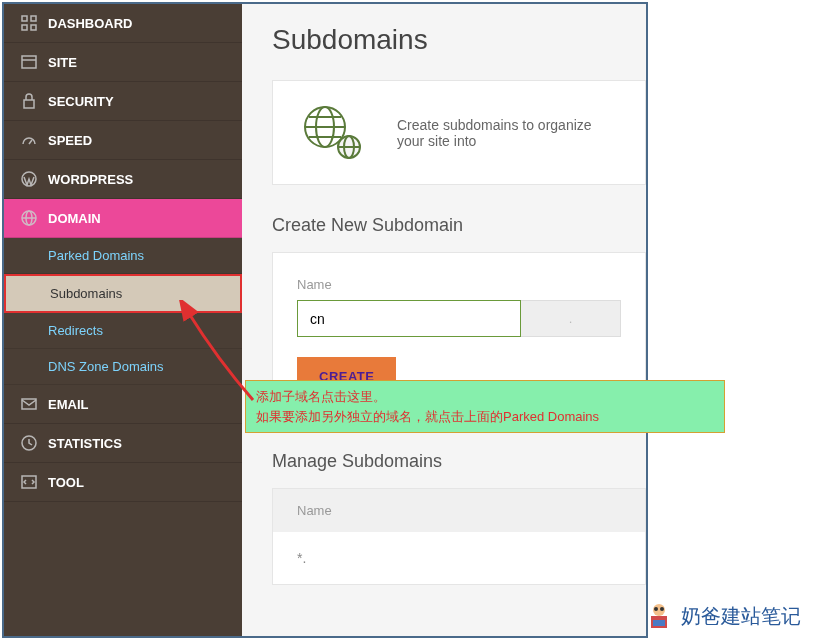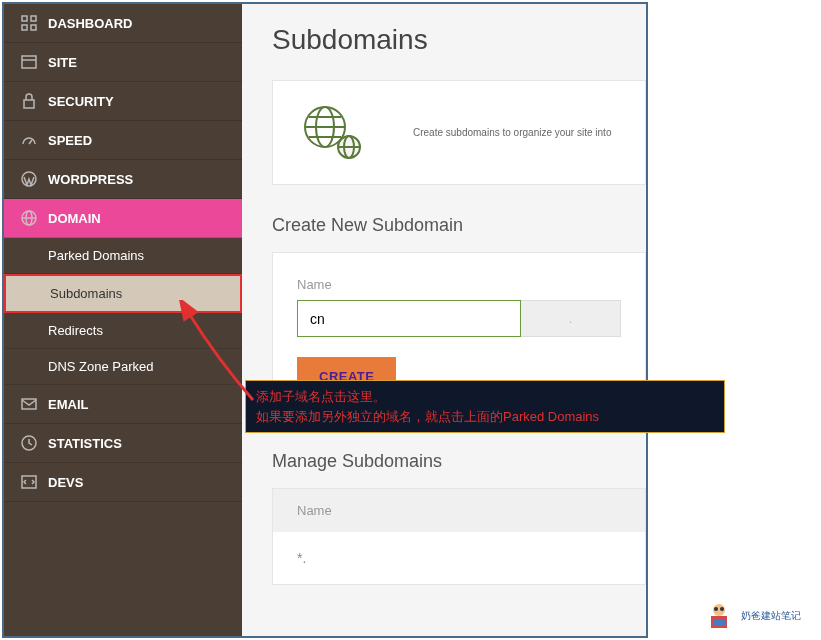--- a/index.html
+++ b/index.html
@@ -2,41 +2,41 @@
 <html><head>
 <meta charset="utf-8">
 <style>
 * { box-sizing: border-box; margin: 0; padding: 0; }
 body { font-family: Arial, sans-serif; background: #fff; width: 821px; height: 640px; overflow: hidden; position: relative; }
 .container { display: flex; border: 2px solid #4a6a8a; width: 646px; height: 636px; margin: 2px; }
 .sidebar { width: 238px; background: #4a3e35; color: #fff; display: flex; flex-direction: column; }
 .sidebar-item { display: flex; align-items: center; padding: 10px 16px; cursor: pointer; font-size: 13px; font-weight: bold; border-bottom: 1px solid rgba(0,0,0,0.15); }
 .sidebar-item .icon { width: 18px; height: 18px; margin-right: 10px; display: flex; align-items: center; justify-content: center; opacity: 0.85; }
 .sidebar-item.active { background: #ec4899; }
-.sidebar-sub { padding: 10px 16px 10px 44px; font-size: 13px; cursor: pointer; color: #ffffff; border-bottom: 1px solid rgba(0,0,0,0.1); }
+.sidebar-sub { padding: 10px 16px 10px 44px; font-size: 13px; cursor: pointer; color: #7dd3fc; border-bottom: 1px solid rgba(0,0,0,0.1); }
 .sidebar-sub.highlighted { background: #d4c9b8; color: #333; border: 2px solid #e03030; }
 .tool-finder { margin-top: auto; padding: 14px 16px; font-size: 11px; text-align: center; color: #ccc; display: flex; align-items: center; justify-content: center; gap: 6px; }
 .main { flex: 1; background: #f5f5f5; padding: 20px 0 0 30px; overflow: hidden; position: relative; }
 h1 { font-size: 28px; font-weight: 300; color: #444; margin-bottom: 24px; }
 .info-panel { background: #fff; border: 1px solid #e5e5e5; padding: 24px; display: flex; align-items: center; gap: 30px; margin-bottom: 30px; }
 .info-panel svg { flex-shrink: 0; }
-.info-panel .desc { color: #666; font-size: 10px; margin-left: 16px; }
+.info-panel .desc { color: #666; font-size: 14px; }
 .section-title { font-size: 18px; font-weight: 300; color: #555; margin-bottom: 16px; }
 .form-panel { background: #fff; border: 1px solid #e5e5e5; padding: 24px; margin-bottom: 30px; }
 .form-label { color: #999; font-size: 13px; margin-bottom: 8px; }
 .input-group { display: flex; margin-bottom: 20px; }
 .input-group input { flex: 1; border: 1px solid #6a9a3a; padding: 3px 12px; font-size: 14px; outline: none; }
 .input-group .suffix { background: #eee; color: #bbb; padding: 10px 20px; border: 1px solid #ddd; border-left: none; font-size: 13px; min-width: 100px; text-align: center; }
 .btn-create { background: #e87a3a; color: #4c1d95; border: none; padding: 12px 22px; font-size: 13px; font-weight: bold; cursor: pointer; letter-spacing: 0.5px; }
-.annotation { position: absolute; border: 1px solid #d4a033; background: #0f172a; color: #e03030; font-size: 13px; padding: 6px 10px; line-height: 1.5; left: 245px; top: 380px; width: 480px; z-index: 10; }
+.annotation { position: absolute; border: 1px solid #d4a033; background: #86efac; color: #e03030; font-size: 13px; padding: 6px 10px; line-height: 1.5; left: 245px; top: 380px; width: 480px; z-index: 10; }
 .arrow { position: absolute; left: 178px; top: 300px; z-index: 11; pointer-events: none; }
 .table-panel { background: #fff; border: 1px solid #e5e5e5; }
 .table-header { background: #f0f0f0; padding: 14px 24px; color: #999; font-size: 13px; }
 .table-row { padding: 18px 24px; color: #888; font-size: 14px; }
-.watermark { position: absolute; right: 20px; bottom: 8px; display: flex; align-items: center; gap: 6px; color: #2a5a9a; font-size: 10px; z-index: 20; }
+.watermark { position: absolute; right: 20px; bottom: 8px; display: flex; align-items: center; gap: 6px; color: #2a5a9a; font-size: 20px; z-index: 20; }
 .watermark svg { width: 32px; height: 32px; }
 </style>
 </head>
 <body>
 
 <div class="container">
   <div class="sidebar">
     <div class="sidebar-item">
       <span class="icon">
           <svg width="16" height="16" viewBox="0 0 16 16" fill="none" stroke="#ccc" stroke-width="1.5">
@@ -90,21 +90,21 @@
             <circle cx="8" cy="8" r="7"></circle>
             <ellipse cx="8" cy="8" rx="3" ry="7"></ellipse>
             <line x1="1" y1="8" x2="15" y2="8"></line>
           </svg>
         </span>
       <span>DOMAIN</span>
     </div>
     <div class="sidebar-sub">Parked Domains</div>
     <div class="sidebar-sub highlighted">Subdomains</div>
     <div class="sidebar-sub">Redirects</div>
-    <div class="sidebar-sub">DNS Zone Parked</div>
+    <div class="sidebar-sub">DNS Zone Domains</div>
     <div class="sidebar-item">
       <span class="icon">
           <svg width="16" height="16" viewBox="0 0 16 16" fill="none" stroke="#ccc" stroke-width="1.5">
             <rect x="1" y="3" width="14" height="10"></rect>
             <path d="M1 4l7 5 7-5"></path>
           </svg>
         </span>
       <span>EMAIL</span>
     </div>
     <div class="sidebar-item">
@@ -116,21 +116,21 @@
         </span>
       <span>STATISTICS</span>
     </div>
     <div class="sidebar-item">
       <span class="icon">
           <svg width="16" height="16" viewBox="0 0 16 16" fill="none" stroke="#ccc" stroke-width="1.5">
             <rect x="1" y="2" width="14" height="12"></rect>
             <path d="M5 6l-2 2 2 2M11 6l2 2-2 2"></path>
           </svg>
         </span>
-      <span>DEVS</span>
+      <span>TOOL</span>
     </div>
   </div>
 
   <div class="main">
     <h1>Subdomains</h1>
     <div class="info-panel">
       <svg width="70" height="55" viewBox="0 0 70 55">
         <circle cx="28" cy="22" r="20" fill="none" stroke="#5a7a3a" stroke-width="2"></circle>
         <ellipse cx="28" cy="22" rx="9" ry="20" fill="none" stroke="#5a7a3a" stroke-width="2"></ellipse>
         <line x1="8" y1="22" x2="48" y2="22" stroke="#5a7a3a" stroke-width="2"></line>

